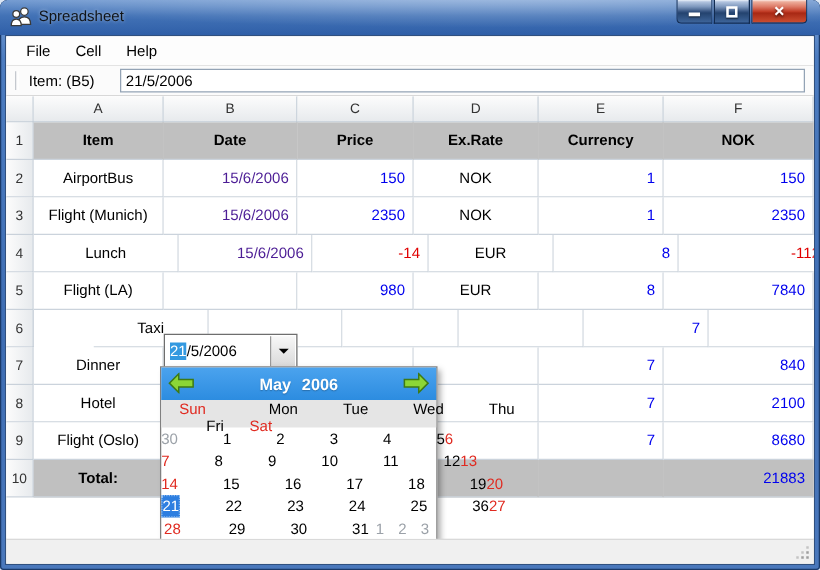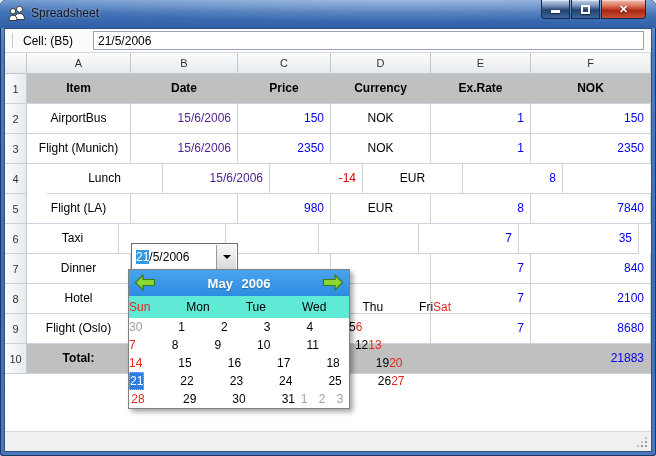--- a/index.html
+++ b/index.html
@@ -75,21 +75,21 @@
     border-top:4px solid #000;}
   
   .calendar{position:absolute;left:123px;top:216px;width:222px;background:#fff;
     border:1px solid #808080;box-shadow:3px 3px 5px rgba(0,0,0,.35);z-index:6;}
   .cal-header{height:26px;background:linear-gradient(180deg,#4BA3EE,#2C8CE0);position:relative;
     display:flex;align-items:center;justify-content:center;color:#fff;font-weight:bold;font-size:13px;
     word-spacing:5px;text-shadow:0 1px 1px rgba(0,0,0,.25);}
   .cal-arrow{position:absolute;top:4px;width:22px;height:17px;cursor:pointer;}
   .cal-arrow.left{left:5px;}
   .cal-arrow.right{right:5px;}
-  .cal-daynames{display:grid;grid-template-columns:repeat(7,1fr);height:22px;background:#5eead4;
+  .cal-daynames{display:grid;grid-template-columns:repeat(5,1fr);height:22px;background:#e5e5e5;
     align-items:center;text-align:center;font-size:12px;}
   .cal-week{display:grid;grid-template-columns:repeat(7,1fr);height:18px;align-items:center;
     text-align:center;font-size:12px;}
   .day-n{color:#000;margin-left:36px;}
   .day-w{color:var(--weekend-red,#E02A20);}
   .day-g{color:var(--dim-gray,#9BA1A8);}
   .day-sel{background:var(--sel-day,#2D7EE0);color:#fff;border:1px dotted #8FBCF0;height:18px;line-height:16px;}
   
   .statusbar{height:20px;background:#F0F0F0;border-top:1px solid #D9D9D9;position:relative;flex:0 0 auto;}
   .size-grip{position:absolute;right:4px;bottom:4px;width:12px;height:12px;}
@@ -117,45 +117,50 @@
           <span class="gl-max"></span>
         </div>
       <div class="wbtn close">
           <span class="gl-close"></span>
         </div>
     </div>
   </div>
 
   <div class="client">
 
+    <div class="menubar">
+        <div class="menu-item">File</div>
+        <div class="menu-item">Cell</div>
+        <div class="menu-item">Help</div>
+      </div>
 
     <div class="cellbar">
       <div class="grip-v"></div>
-      <span class="cell-label">Cell: (B5)</span>
+      <span class="cell-label">Item: (B5)</span>
       <input class="cell-input" type="text" value="21/5/2006" style="">
     </div>
 
     <div class="gridwrap">
       <div>
           <div class="g-row">
             <div class="g-corner"></div>
             <div class="g-colhead" style="width: 104px;">A</div>
             <div class="g-colhead" style="width: 107px;">B</div>
             <div class="g-colhead" style="width: 93px;">C</div>
             <div class="g-colhead" style="width: 100px;">D</div>
             <div class="g-colhead" style="width: 100px;">E</div>
             <div class="g-colhead" style="width: 120px;">F</div>
           </div>
           <div class="g-row r-gray">
             <div class="g-rowhead">1</div>
             <div class="g-cell c-t" style="width: 104px;">Item</div>
             <div class="g-cell c-t" style="width: 107px;">Date</div>
             <div class="g-cell c-t" style="width: 93px;">Price</div>
+            <div class="g-cell c-t" style="width: 100px;">Ex.Rate</div>
             <div class="g-cell c-t" style="width: 100px;">Currency</div>
-            <div class="g-cell c-t" style="width: 100px;">Ex.Rate</div>
             <div class="g-cell c-t" style="width: 120px;">NOK</div>
           </div>
           <div class="g-row r-data">
             <div class="g-rowhead">2</div>
             <div class="g-cell c-t" style="width: 104px;">AirportBus</div>
             <div class="g-cell c-d" style="width: 107px;">15/6/2006</div>
             <div class="g-cell c-n" style="width: 93px;">150</div>
             <div class="g-cell c-t" style="width: 100px;">NOK</div>
             <div class="g-cell c-n" style="width: 100px;">1</div>
             <div class="g-cell c-n" style="width: 120px;">150</div>
@@ -164,39 +169,39 @@
             <div class="g-rowhead">3</div>
             <div class="g-cell c-t" style="width: 104px;">Flight (Munich)</div>
             <div class="g-cell c-d" style="width: 107px;">15/6/2006</div>
             <div class="g-cell c-n" style="width: 93px;">2350</div>
             <div class="g-cell c-t" style="width: 100px;">NOK</div>
             <div class="g-cell c-n" style="width: 100px;">1</div>
             <div class="g-cell c-n" style="width: 120px;">2350</div>
           </div>
           <div class="g-row r-data">
             <div class="g-rowhead">4</div>
-            <div class="g-cell c-t" style="width: 116px; margin-left: 20px;">Lunch</div>
+            <div class="g-cell c-t" style="width: 116px;">Lunch</div>
             <div class="g-cell c-d" style="width: 107px;">15/6/2006</div>
             <div class="g-cell c-neg" style="width: 93px; text-align: right;">-14</div>
             <div class="g-cell c-t" style="width: 100px;">EUR</div>
             <div class="g-cell c-n" style="width: 100px;">8</div>
             <div class="g-cell c-neg" style="width: 120px;">-112</div>
           </div>
           <div class="g-row r-data">
             <div class="g-rowhead">5</div>
             <div class="g-cell c-t" style="width: 104px;">Flight (LA)</div>
             <div class="g-cell c-t" style="width: 107px;"></div>
             <div class="g-cell c-n" style="width: 93px;">980</div>
             <div class="g-cell c-t" style="width: 100px;">EUR</div>
             <div class="g-cell c-n" style="width: 100px;">8</div>
             <div class="g-cell c-n" style="width: 120px;">7840</div>
           </div>
           <div class="g-row r-data">
             <div class="g-rowhead">6</div>
-            <div class="g-cell c-t" style="width: 92px;">Taxi</div>
+            <div class="g-cell c-t" style="width: 92px; margin-left: 48px;">Taxi</div>
             <div class="g-cell c-t" style="width: 107px;"></div>
             <div class="g-cell c-t" style="width: 93px;"></div>
             <div class="g-cell c-t" style="width: 100px;"></div>
             <div class="g-cell c-n" style="width: 100px;">7</div>
             <div class="g-cell c-n" style="width: 120px;">35</div>
           </div>
           <div class="g-row r-data">
             <div class="g-rowhead">7</div>
             <div class="g-cell c-t" style="width: 104px;">Dinner</div>
             <div class="g-cell c-t" style="width: 107px;"></div>
@@ -288,21 +293,21 @@
               <div class="day-n">18</div>
               <div class="day-n">19</div>
               <div class="day-w">20</div>
             </div>
             <div class="cal-week">
               <div class="day-sel">21</div>
               <div class="day-n">22</div>
               <div class="day-n">23</div>
               <div class="day-n">24</div>
               <div class="day-n">25</div>
-              <div class="day-n">26</div>
+              <div class="day-n">36</div>
               <div class="day-w">27</div>
             </div>
             <div class="cal-week">
               <div class="day-w">28</div>
               <div class="day-n">29</div>
               <div class="day-n">30</div>
               <div class="day-n">31</div>
               <div class="day-g">1</div>
               <div class="day-g">2</div>
               <div class="day-g">3</div>

